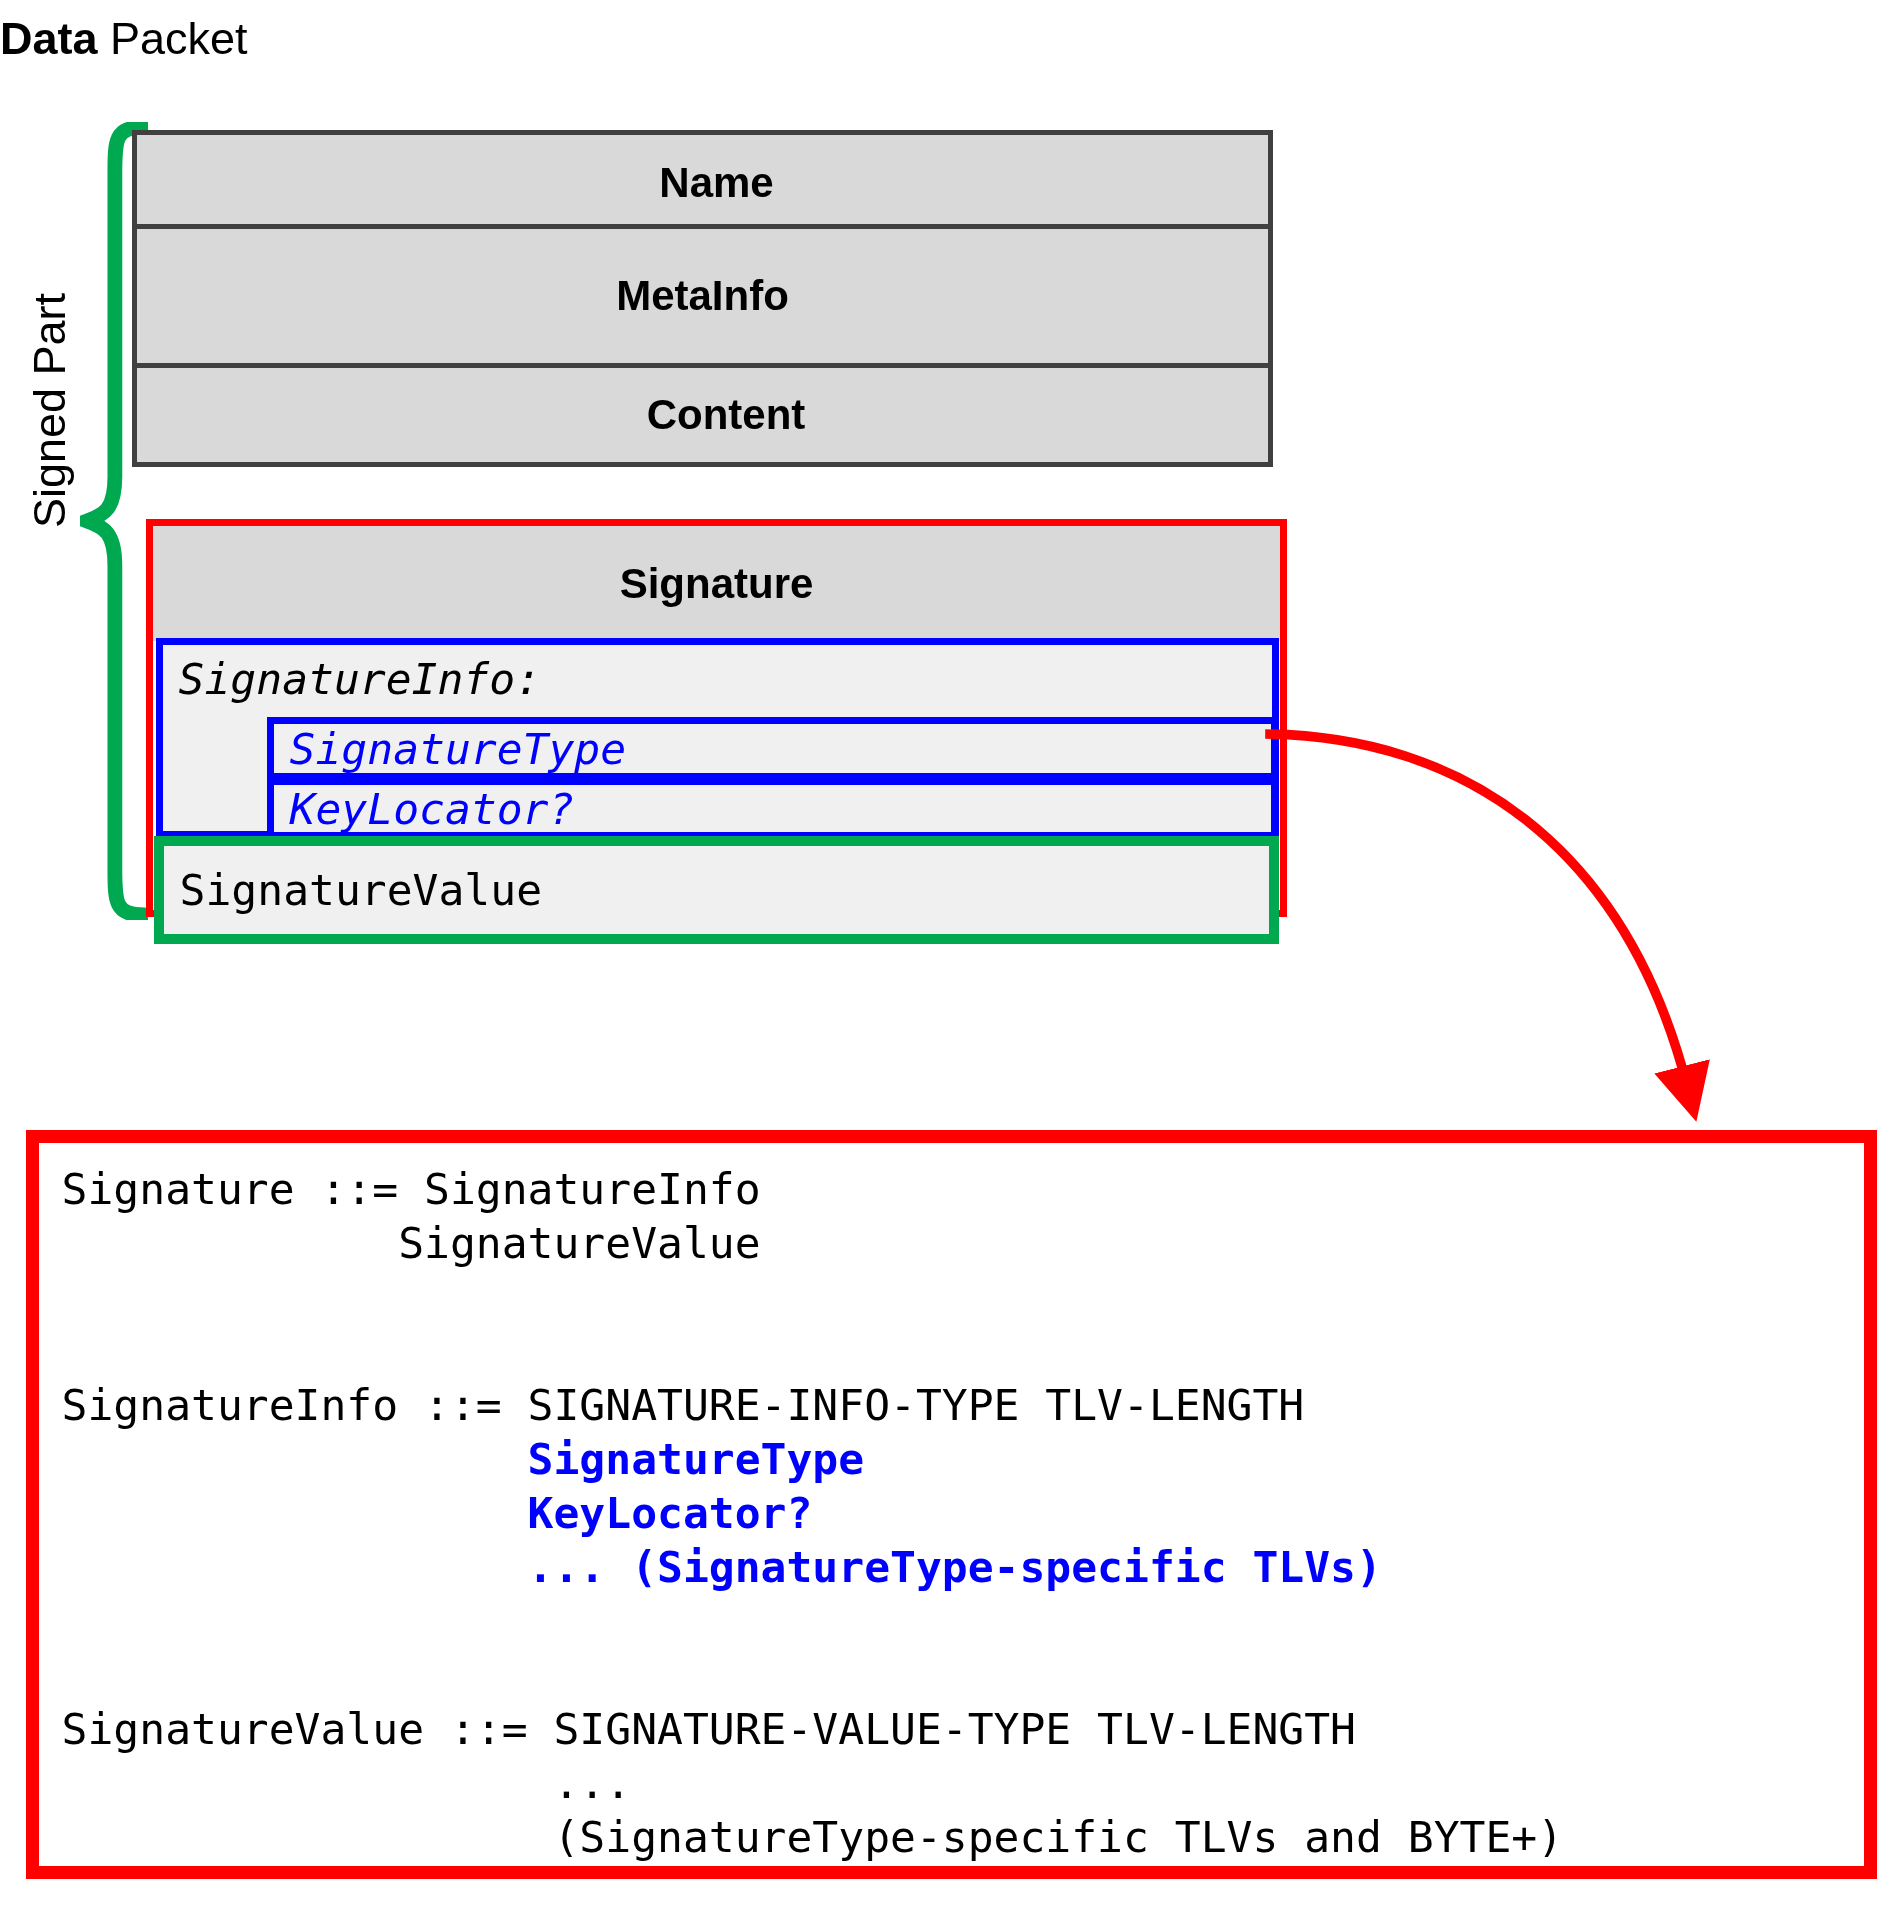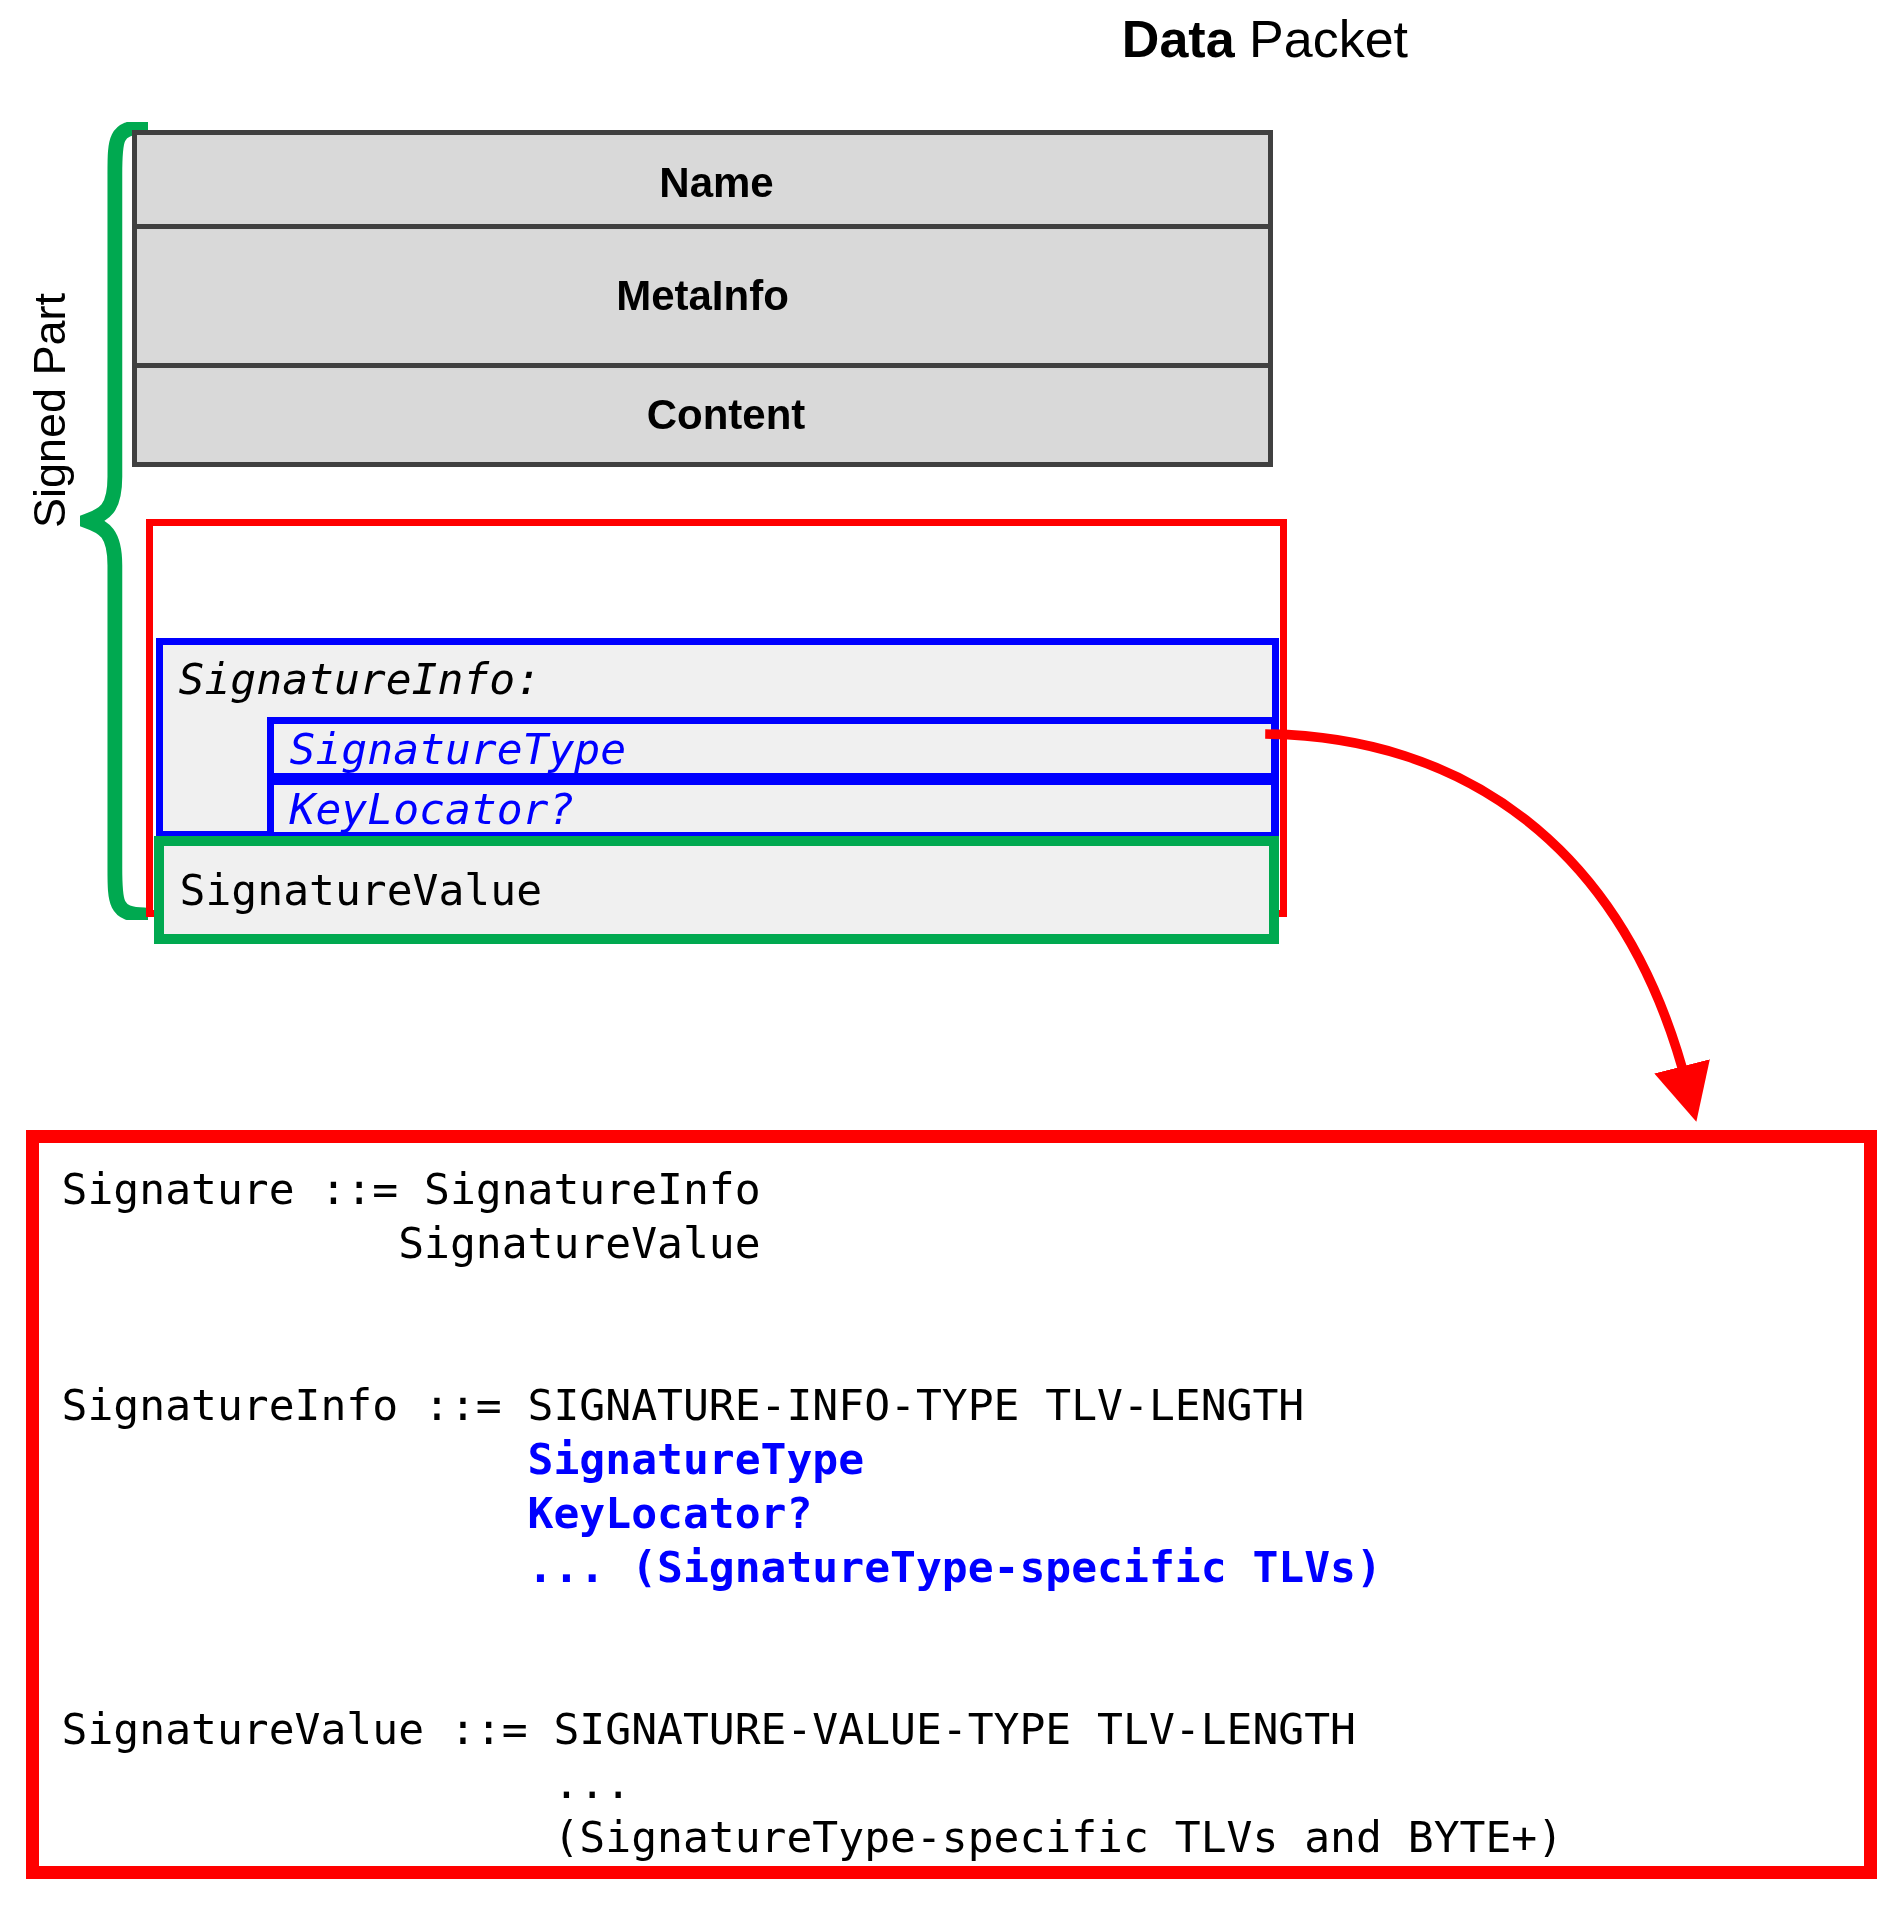--- a/index.html
+++ b/index.html
@@ -14,22 +14,22 @@
     font-family: "Liberation Sans", sans-serif;
     overflow: hidden;
   }
 
   
   #title {
     position: absolute;
     left: 0;
     top: 5.2px;
     width: 1408px;
-    text-align: right;
-    font-size: 52px;
+    text-align: left;
+    font-size: 45px;
     line-height: 68px;
     color: #000000;
     white-space: nowrap;
   }
   #title .bold { font-weight: bold; }
   #title .reg  { font-weight: normal; }
 
   
   #signed-part-label {
     position: absolute;
@@ -226,20 +226,23 @@
   <div class="grayrow" id="row-metainfo">
     <div>MetaInfo</div>
   </div>
 
   <div class="grayrow" id="row-content">
     <div>Content</div>
   </div>
 
   <div id="sig-red-box"></div>
 
+  <div id="row-signature">
+    <div>Signature</div>
+  </div>
 
   <div id="siginfo-box">
     <div id="siginfo-label">SignatureInfo:</div>
     <div class="blue-subrow" id="sub-sigtype">
       <span>SignatureType</span>
     </div>
     <div class="blue-subrow" id="sub-keyloc">
       <span>KeyLocator?</span>
     </div>
   </div>

